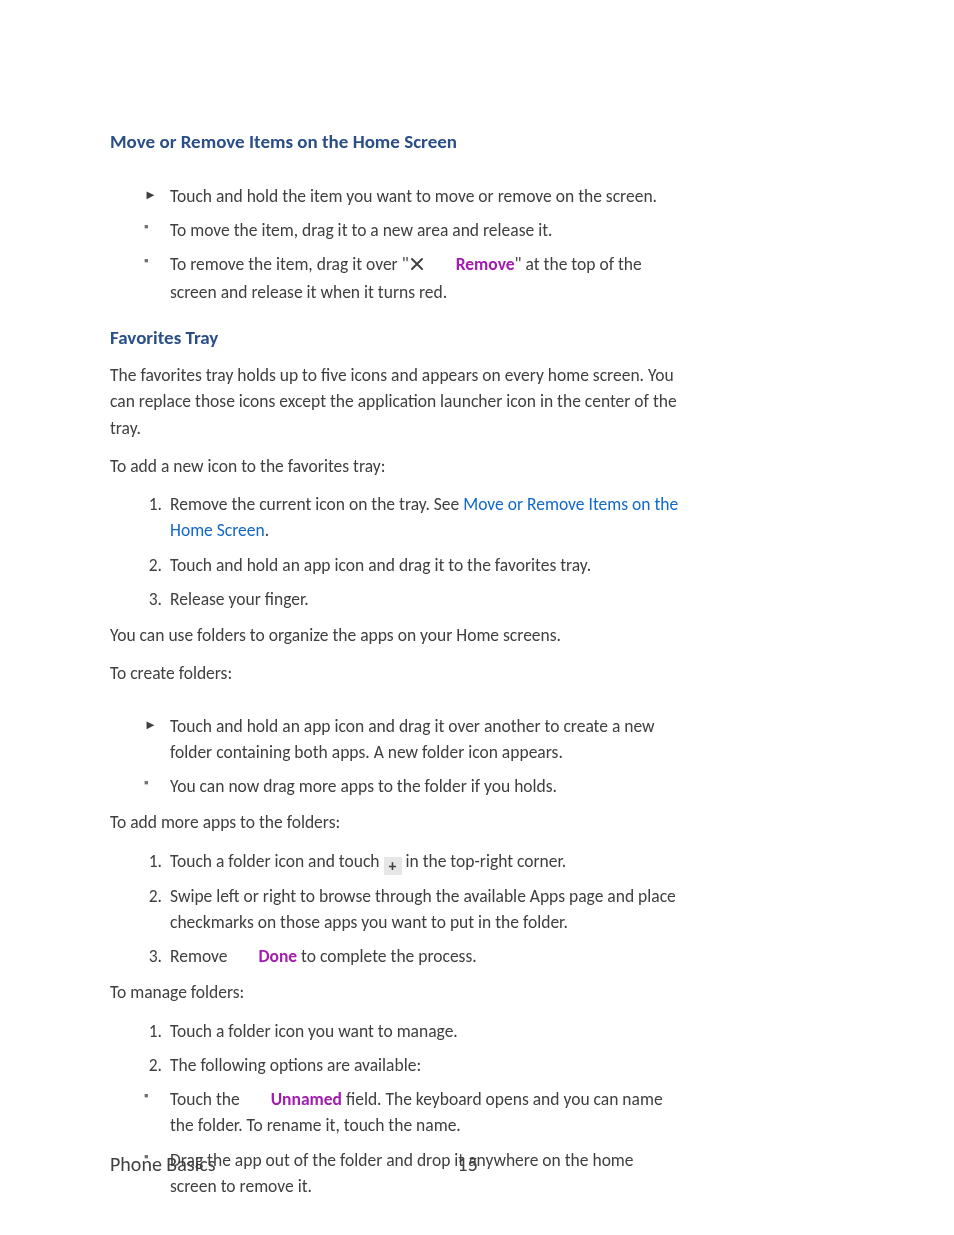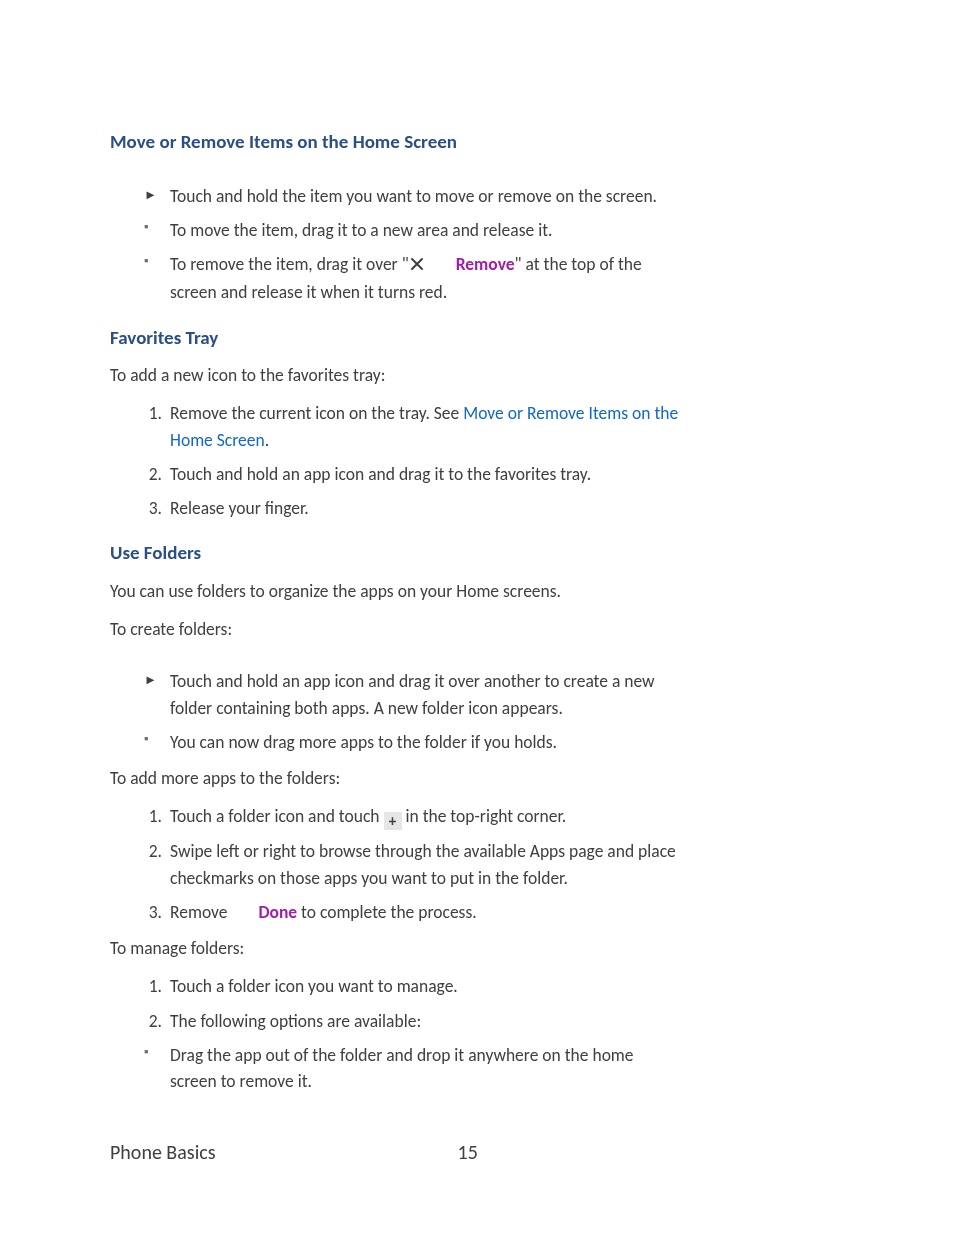--- a/index.html
+++ b/index.html
@@ -96,30 +96,30 @@
   <ul class="square nested">
     <li>To move the item, drag it to a new area and release it.</li>
     <li>
       <span>To remove the item, drag it over "</span><span class="icon-inline"><svg width="16" height="16" viewBox="0 0 16 16">
             <path d="M3 3 L13 13 M13 3 L3 13" stroke="#404040" stroke-width="2" stroke-linecap="round" fill="none"></path>
           </svg></span> <span class="bold">Remove</span><span>" at the top of the screen and release it when it turns red.</span>
     </li>
   </ul>
 
   <h3>Favorites Tray</h3>
+  <p>The favorites tray holds up to five icons and appears on every home screen. You can replace those icons except the application launcher icon in the center of the tray.</p>
   <p>To add a new icon to the favorites tray:</p>
   <ol class="num">
     <li>
       <span>Remove the current icon on the tray. See </span><a href="#" class="link">Move or Remove Items on the Home Screen</a><span>.</span>
     </li>
     <li>Touch and hold an app icon and drag it to the favorites tray.</li>
     <li>Release your finger.</li>
   </ol>
 
-  <h3>Use Folders</h3>
   <p>You can use folders to organize the apps on your Home screens.</p>
   <p>To create folders:</p>
   <ul class="arrow">
     <li>Touch and hold an app icon and drag it over another to create a new folder containing both apps. A new folder icon appears.</li>
   </ul>
   <ul class="square nested">
     <li>You can now drag more apps to the folder if you holds.</li>
   </ul>
 
   <p>To add more apps to the folders:</p>
@@ -132,20 +132,23 @@
       <span>Remove </span><span class="bold">Done</span><span> to complete the process.</span>
     </li>
   </ol>
 
   <p>To manage folders:</p>
   <ol class="num">
     <li>Touch a folder icon you want to manage.</li>
     <li>The following options are available:</li>
   </ol>
   <ul class="square nested">
+    <li>
+      <span>Touch the </span><span class="bold">Unnamed</span><span> field. The keyboard opens and you can name the folder. To rename it, touch the name.</span>
+    </li>
     <li>Drag the app out of the folder and drop it anywhere on the home screen to remove it.</li>
   </ul>
 
   <div class="footer">
     <span class="sec">Phone Basics</span>
     <span class="pg">15</span>
   </div>
 </div>
 
 </body></html>

